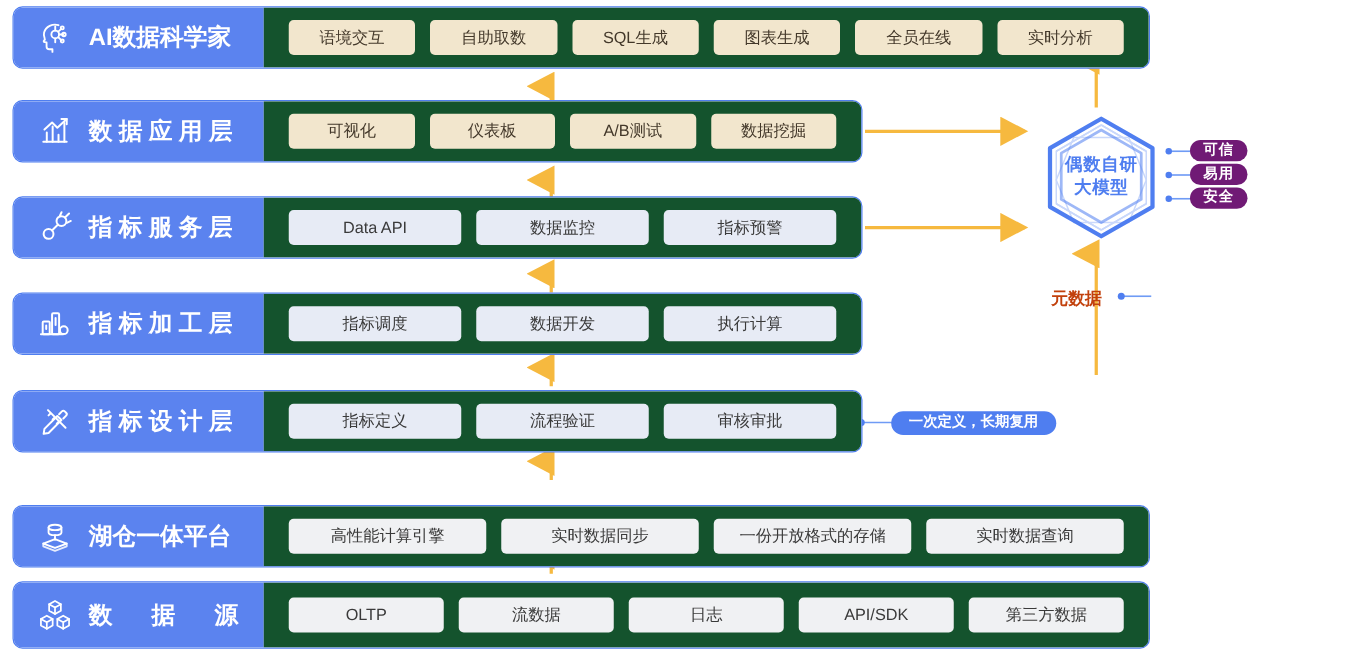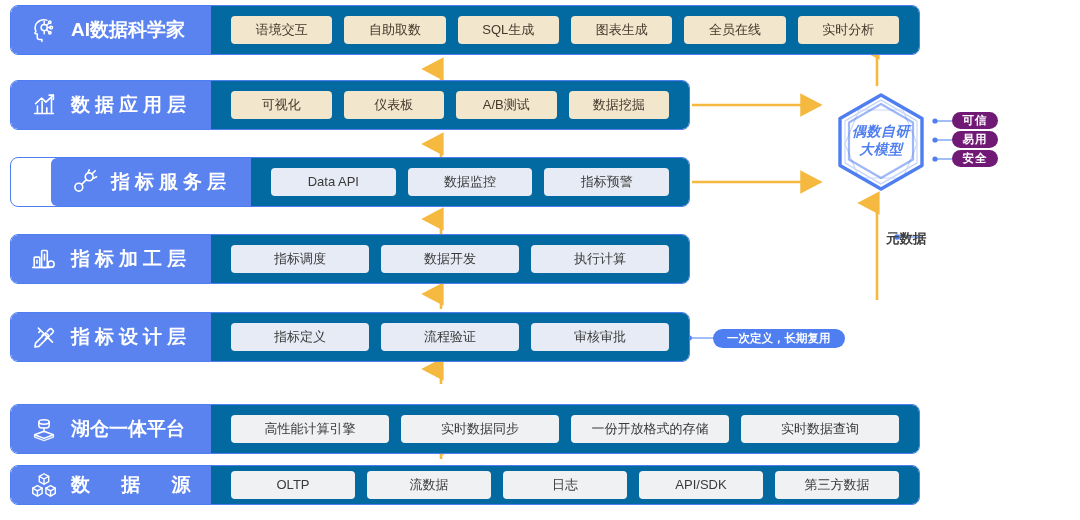--- a/index.html
+++ b/index.html
@@ -55,21 +55,21 @@
     letter-spacing:0px;
     white-space:nowrap;
   }
   .lbl .txt.sp1{letter-spacing:5px;text-align:right;}
   .lbl .txt.sp2{letter-spacing:13px;}
 
   .items{
     flex:1 1 auto;
     display:flex;
     align-items:center;
-    background:#0369a1;
+    background:#14532d;
     padding:0 14px;
     box-sizing:border-box;
   }
   .items.even > .chip{flex:1 1 0;}
   .chip{
     height:28px;
     line-height:28px;
     text-align:center;
     border-radius:4px;
     font-size:13px;
@@ -89,21 +89,20 @@
     left:825px;top:88px;width:112px;height:112px;
   }
   #hex .hexlabel{
     position:absolute;left:0;top:34px;width:112px;
     text-align:center;
     color:#4f7ef0;
     font-size:14px;
     font-weight:bold;
     line-height:18px;
     letter-spacing:0.5px;
-    font-style:italic;
   }
 
   
   .fpill{
     position:absolute;
     height:17px;line-height:17px;
     background:#701a75;
     color:#ffffff;
     font-size:11.5px;
     font-weight:bold;
@@ -122,22 +121,22 @@
     background:#4f7ef0;
     color:#ffffff;
     font-size:11.5px;
     font-weight:bold;
     border-radius:10px;
     white-space:nowrap;
   }
 
   
   #meta-label{
-    position:absolute;left:886px;top:230px;
-    font-size:13.5px;font-weight:bold;color:#404040;
+    position:absolute;left:841px;top:230px;
+    font-size:13.5px;font-weight:bold;color:#c2410c;
     white-space:nowrap;
   }
   #meta-note{
     position:absolute;left:925px;top:221px;width:150px;
     font-size:9.2px;line-height:11.6px;color:#2b2b2b;
     text-align:justify;
   }
 </style>
 </head>
 <body>
@@ -226,21 +225,21 @@
       <span class="txt sp1">数据应用层</span>
     </div>
     <div class="items even">
       <div class="chip cream">可视化</div>
       <div class="chip cream">仪表板</div>
       <div class="chip cream">A/B测试</div>
       <div class="chip cream">数据挖掘</div>
     </div>
   </div>
 
-  <div class="row narrow" style="top:157px;height:50px;padding-left:40px;">
+  <div class="row narrow" style="top:157px;height:50px;">
     <div class="lbl">
       <span class="ico">
         <svg width="30" height="30" viewBox="0 0 32 32" fill="none" stroke="#ffffff" stroke-width="1.7" stroke-linecap="round" stroke-linejoin="round">
           <circle cx="10.5" cy="21.5" r="4.2"></circle>
           <circle cx="21.5" cy="10.5" r="4.2"></circle>
           <path d="M13.4 18.6l5.2 -5.2"></path>
           <path d="M16.5 15.5l-2.6 -2.6M19.1 12.9l-2.6 -2.6" opacity="0"></path>
           <path d="M24.5 7.5l3.5 -3.5M20 6.4l1.6 -3.4M26.1 12l3.4 -1.6"></path>
         </svg>
       </span>
@@ -307,21 +306,21 @@
       <span class="txt">湖仓一体平台</span>
     </div>
     <div class="items even">
       <div class="chip gray">高性能计算引擎</div>
       <div class="chip gray">实时数据同步</div>
       <div class="chip gray">一份开放格式的存储</div>
       <div class="chip gray">实时数据查询</div>
     </div>
   </div>
 
-  <div class="row wide" style="top:465px;height:40px;">
+  <div class="row wide" style="top:465px;height:54px;">
     <div class="lbl">
       <span class="ico">
         <svg width="30" height="30" viewBox="0 0 32 32" fill="none" stroke="#ffffff" stroke-width="1.5" stroke-linecap="round" stroke-linejoin="round">
           <path d="M16 4l5 2.8v5.6L16 15.2l-5 -2.8V6.8z"></path>
           <path d="M9 16.6l5 2.8v5.6L9 27.8l-5 -2.8v-5.6z"></path>
           <path d="M23 16.6l5 2.8v5.6l-5 2.8l-5 -2.8v-5.6z"></path>
           <path d="M11 6.8L16 9.6l5 -2.8M16 9.6v5.6"></path>
           <path d="M4 19.4l5 2.8l5 -2.8M9 22.2v5.6"></path>
           <path d="M18 19.4l5 2.8l5 -2.8M23 22.2v5.6"></path>
         </svg>

